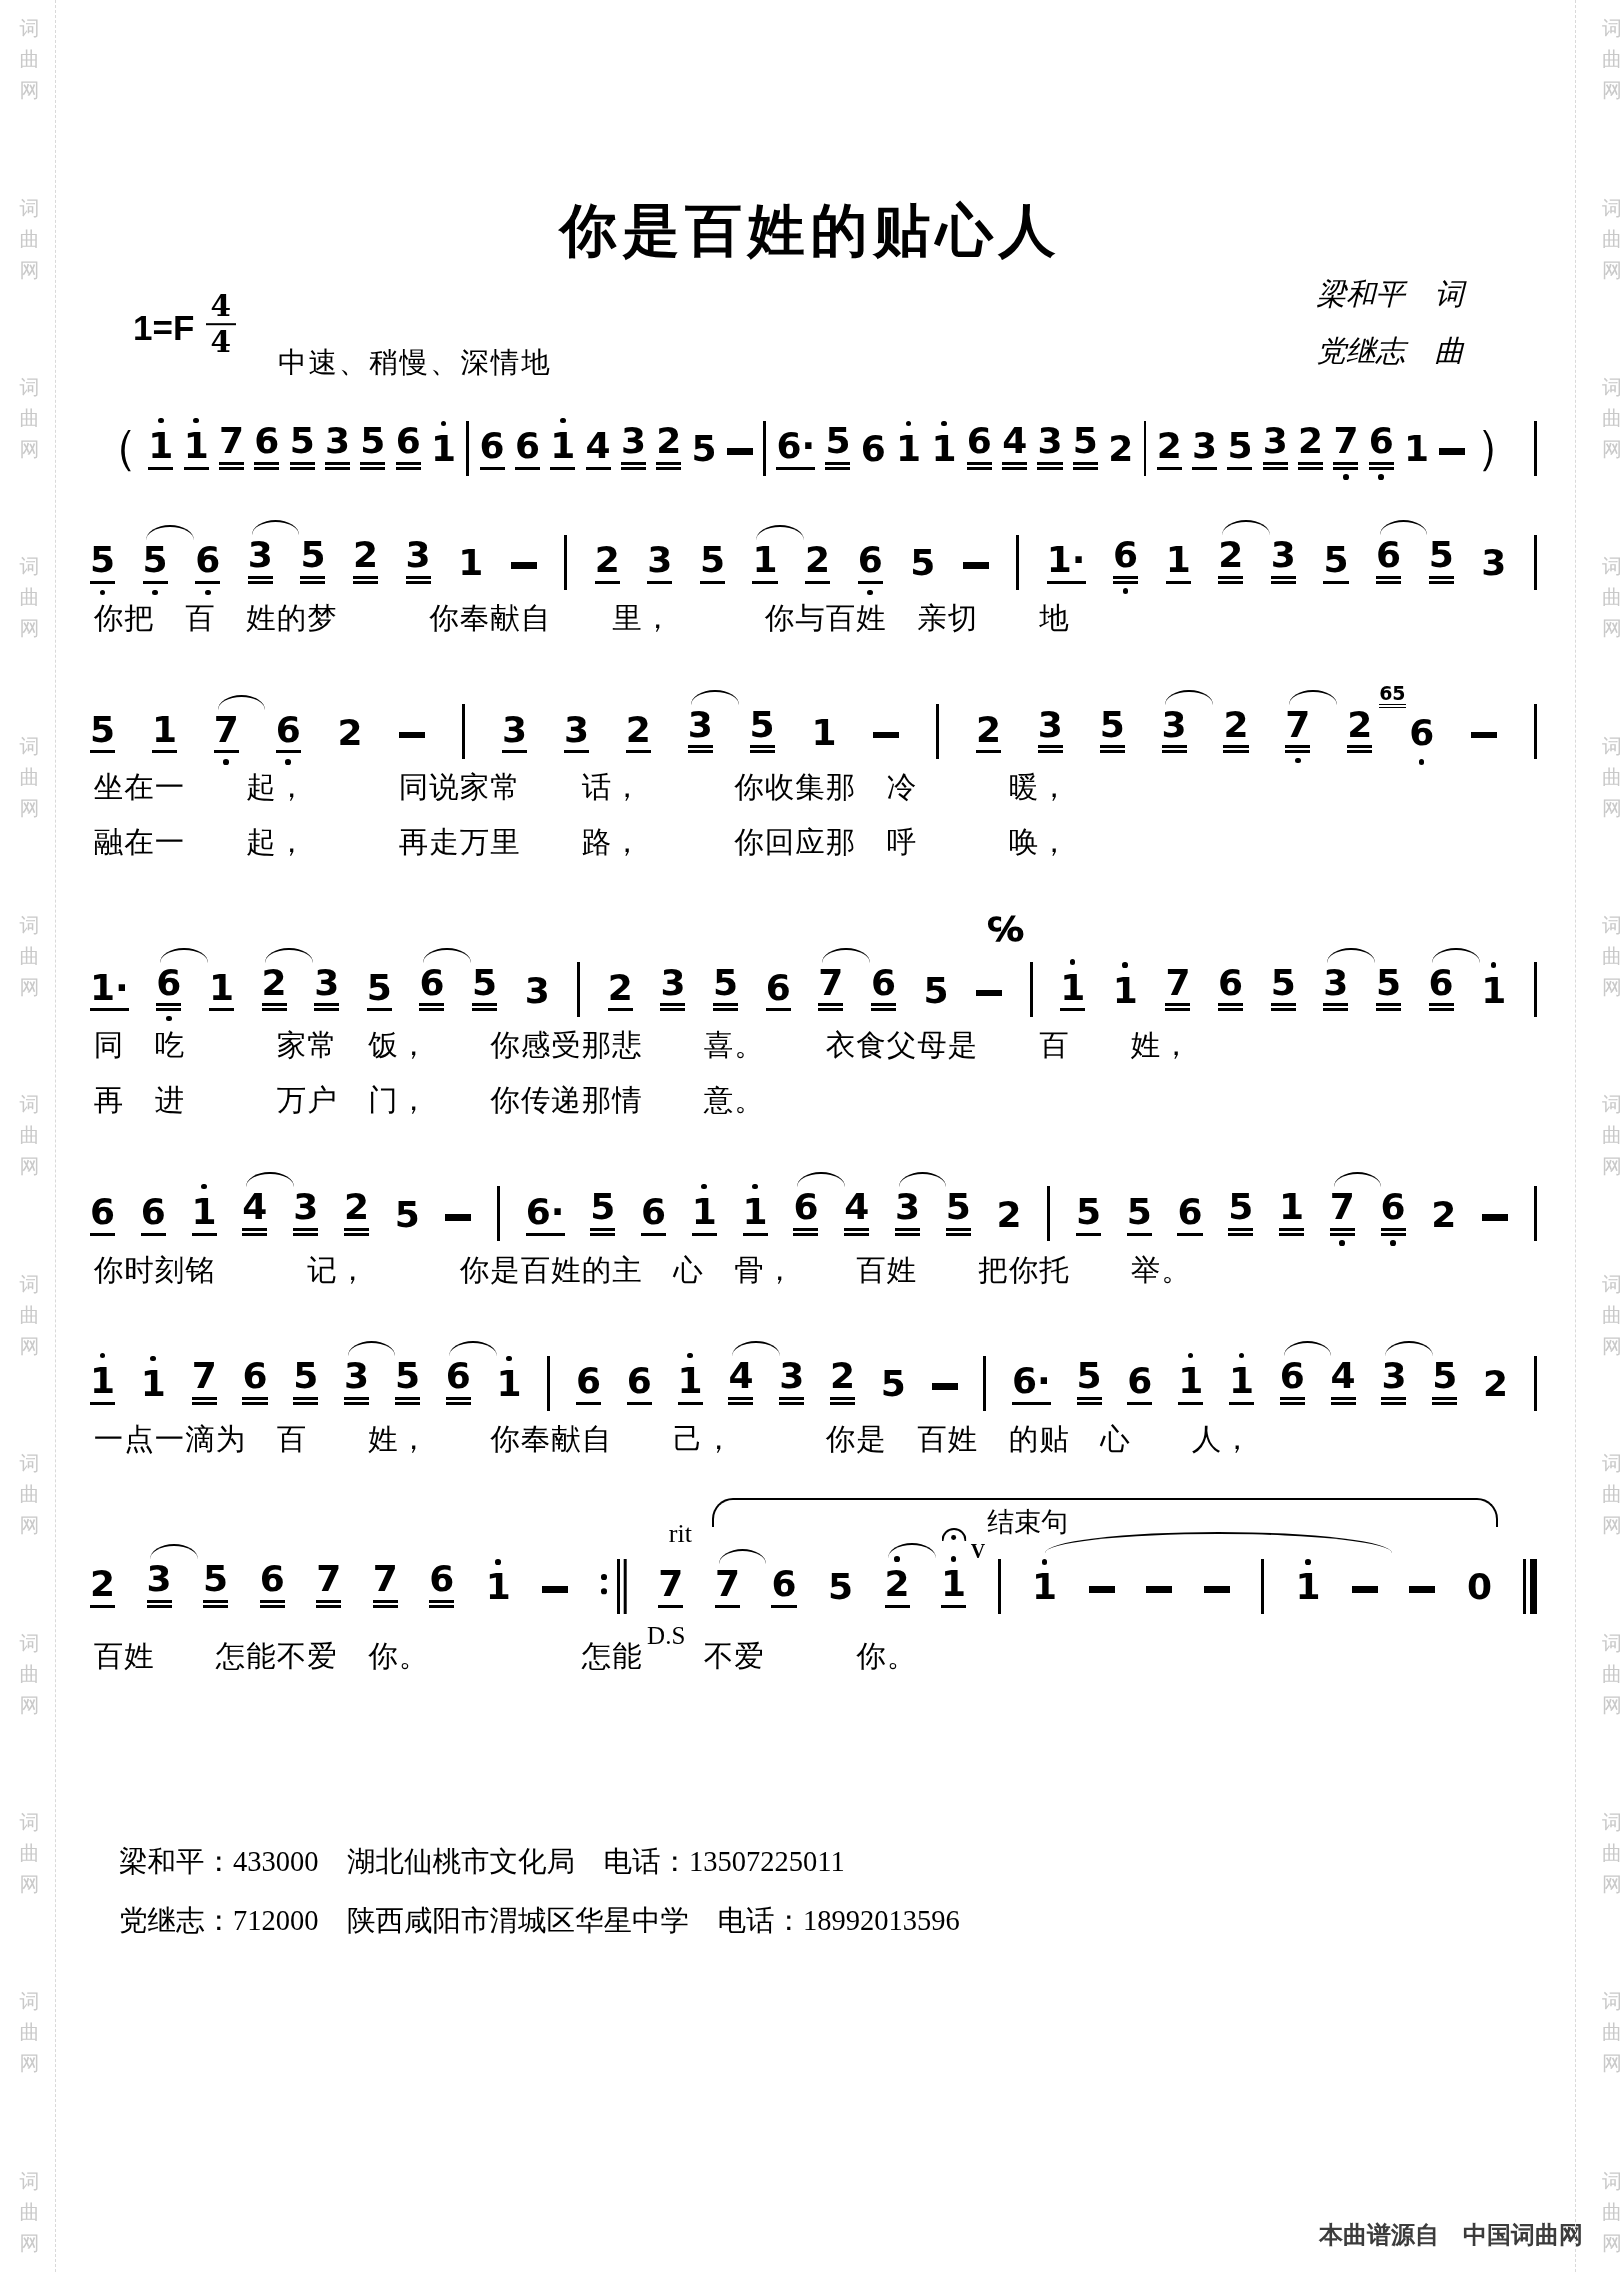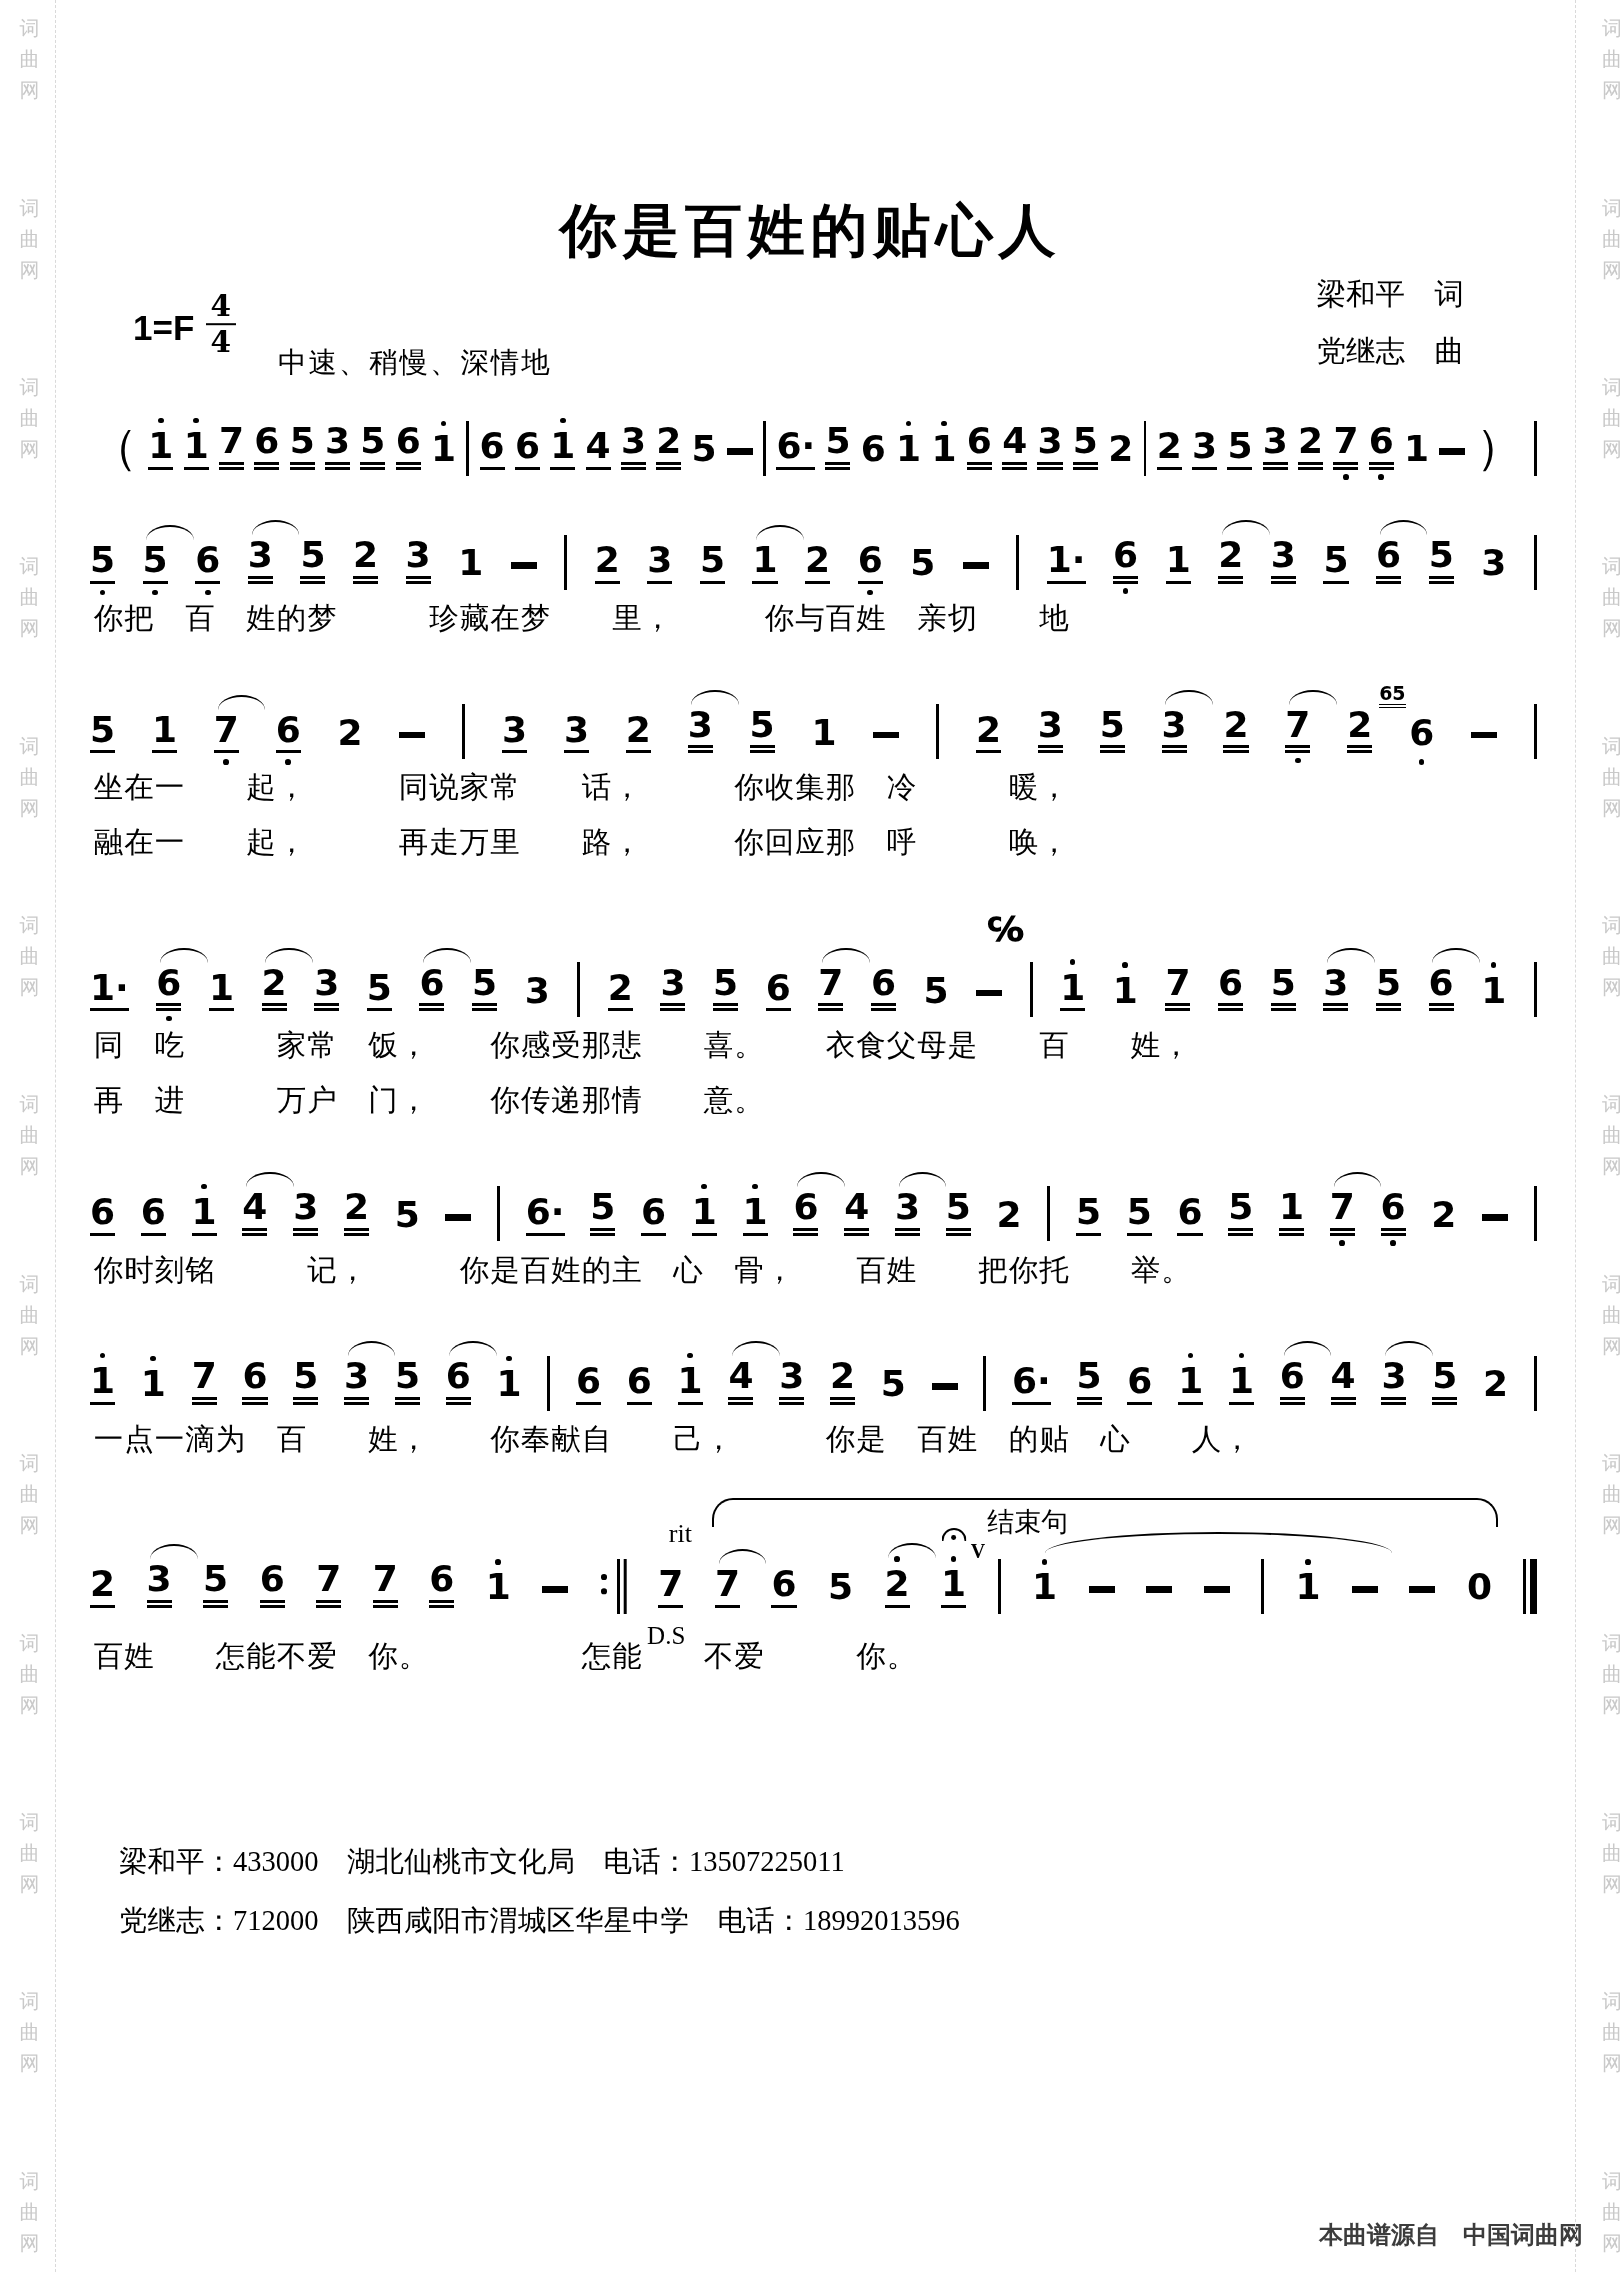--- a/index.html
+++ b/index.html
@@ -14,21 +14,21 @@
   .wm-col.right{left:1590px;}
   .wm-group{display:flex;flex-direction:column;align-items:center;line-height:31px;
     font-size:20px;color:#c9c9c9;font-family:"Liberation Serif",serif;}
   .wm-line{position:absolute;top:0;bottom:0;width:0;border-left:1.9px dashed #d9d9d9;z-index:1;}
   .wm-line.left{left:55px;}
   .wm-line.right{left:1575px;}
   
   .title{position:absolute;top:152px;left:0;width:100%;text-align:center;
     font-size:57px;font-weight:bold;letter-spacing:5.7px;margin-top:41px;}
   .credits{position:absolute;top:266px;right:157px;text-align:left;
-    font-size:29.5px;line-height:57px;}
+    font-size:29.5px;line-height:57px;font-style:italic;}
   .keytime{position:absolute;top:293px;left:133px;display:flex;align-items:center;}
   .keylabel{font-size:35px;font-weight:bold;font-family:Liberation Sans, sans-serif;}
   .frac{display:inline-block;margin-left:11.4px;text-align:center;font-weight:bold;
     font-size:29.5px;line-height:1.15;font-family:"DejaVu Serif",serif;transform:translateY(-3.8px);}
   .frac .num{display:block;border-bottom:2.9px solid #000;padding:0 4.8px;}
   .frac .den{display:block;}
   .tempo{position:absolute;top:344px;left:278px;font-size:28.5px;letter-spacing:1.9px;}
   
   .score{position:absolute;left:90px;right:84px;top:392px;z-index:2;}
   .system{margin-bottom:38px;}
@@ -313,21 +313,21 @@
         <span class="note lo u2">6</span>
         <span class="note u1">1</span>
         <span class="note u2">2<i class="arc"></i></span>
         <span class="note u2">3</span>
         <span class="note u1">5</span>
         <span class="note u2">6<i class="arc"></i></span>
         <span class="note u2">5</span>
         <span class="note">3</span>
         <span class="note bar"></span>
       </div>
-      <div class="lyric-row">你把　百　姓的梦　　　珍藏在梦　　里，　　　你与百姓　亲切　　地</div>
+      <div class="lyric-row">你把　百　姓的梦　　　你奉献自　　里，　　　你与百姓　亲切　　地</div>
     </div>
     <div class="system sys-3">
       <div class="notation-row">
         <span class="note u1">5</span>
         <span class="note u1">1</span>
         <span class="note lo u1">7<i class="arc"></i></span>
         <span class="note lo u1">6</span>
         <span class="note">2</span>
         <span class="note dash"></span>
         <span class="note bar"></span>

